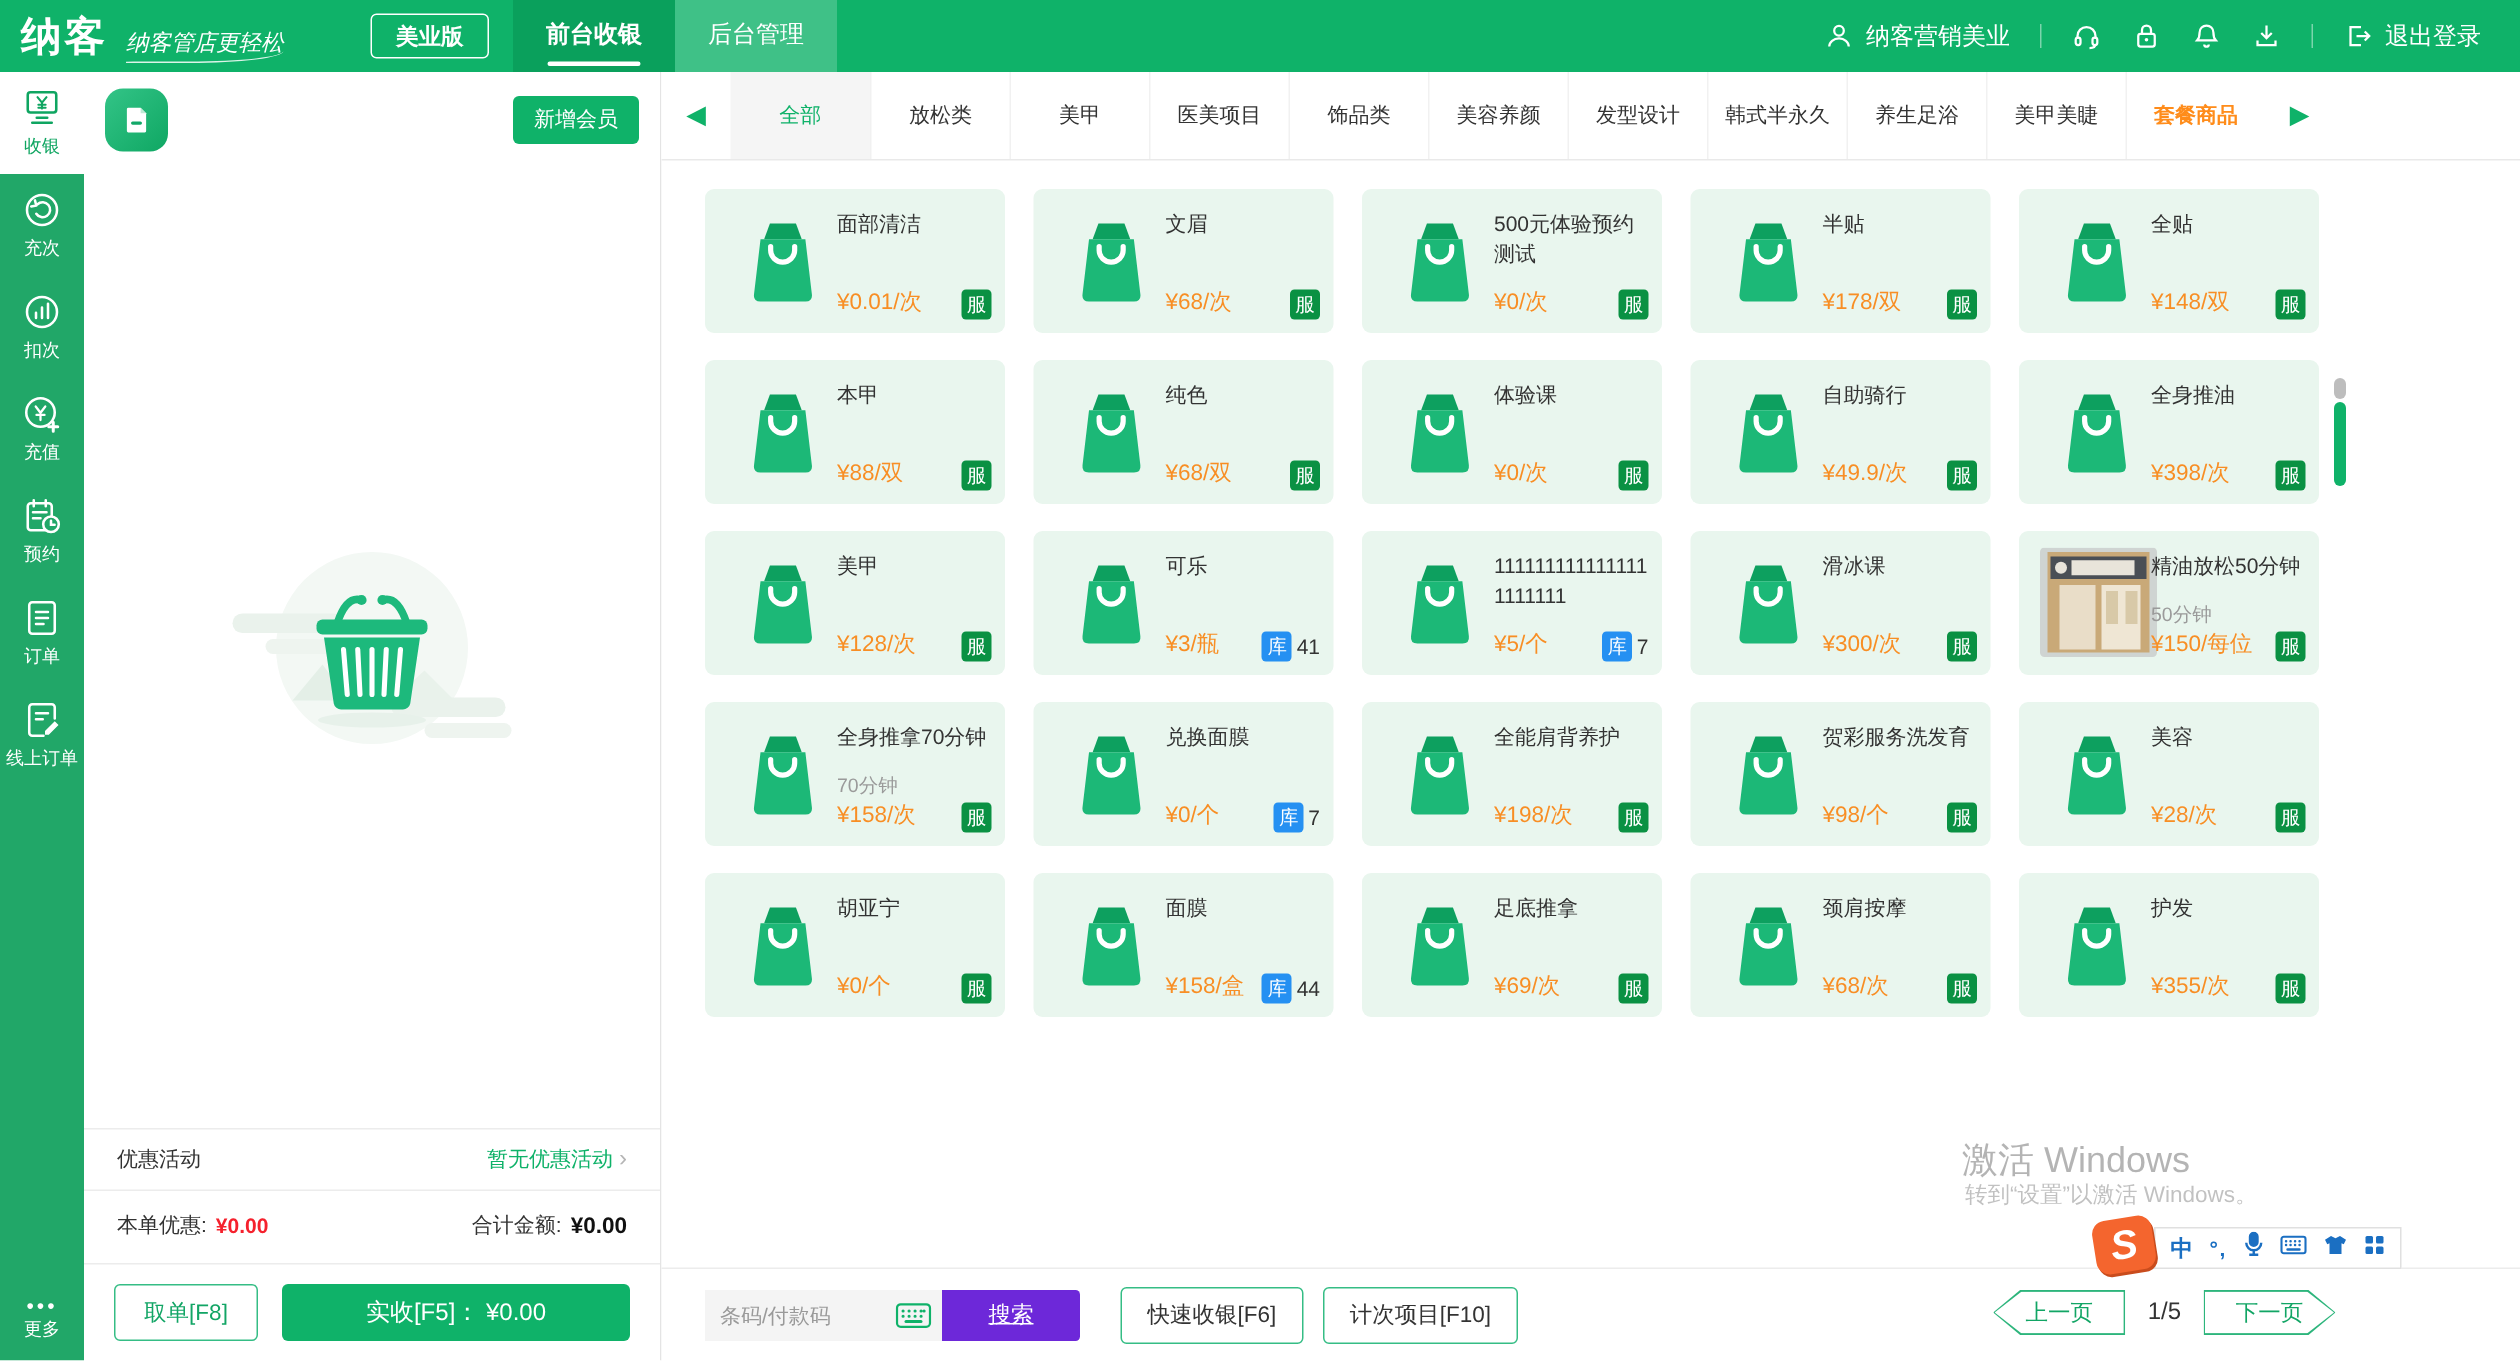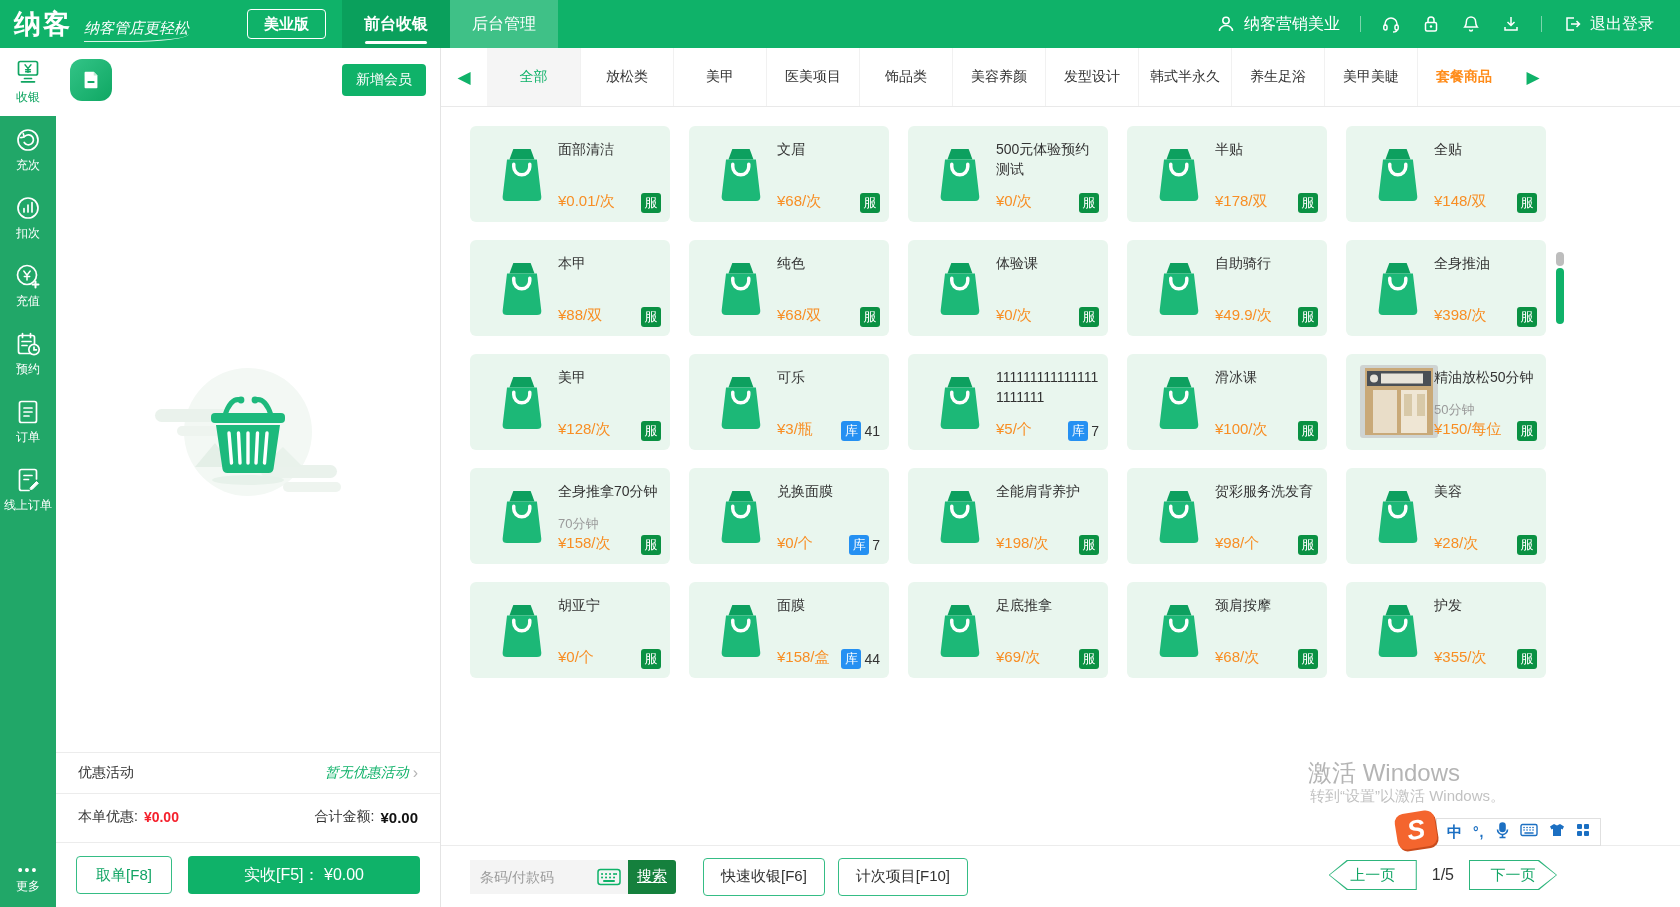--- a/index.html
+++ b/index.html
@@ -36,21 +36,21 @@
   
   .member-panel { width:385px; background:#fff; border-right:1px solid #e4e4e4; display:flex; flex-direction:column; }
   .member-header { height:64px; display:flex; align-items:center; padding:0 14px; }
   .member-icon { width:42px; height:42px; border-radius:12px; background:linear-gradient(135deg,#33c487,#0fa763); display:grid; place-items:center; margin-right:10px; flex:none; }
   .member-title { font-size:15px; font-weight:bold; color:#333; }
   .member-sub { font-size:12px; color:#9a9a9a; margin-top:4px; }
   .add-member { margin-left:auto; background:#0fb269; color:#fff; border:none; border-radius:4px; height:32px; padding:0 14px; font-size:14px; cursor:pointer; }
   .basket-area { flex:1; display:grid; place-items:center; }
   .promo-row { height:42px; border-top:1px solid #ececec; border-bottom:1px solid #ececec; display:flex; align-items:center; padding:0 22px; font-size:14px; color:#333; }
   .promo-right { margin-left:auto; display:flex; align-items:center; gap:4px; cursor:pointer; }
-  .promo-value { color:#0fb269;font-style:italic; }
+  .promo-value { color:#0fb269; }
   .promo-chevron { color:#b5b5b5; font-size:16px; }
   .totals { padding:8px 22px 10px 22px; font-size:14px; color:#333; }
   .totals-row { display:flex; justify-content:space-between; height:30px; align-items:center; }
   .t-muted { color:#666; }
   .t-red { color:#f5212d; font-weight:bold; }
   .t-strong { color:#111; font-weight:bold; font-size:15px; }
   .t-pair { display:flex; gap:6px; align-items:center; }
   .member-footer { border-top:1px solid #ececec; padding:13px 20px; display:flex; gap:16px; }
   .hold-btn { width:96px; height:38px; background:#fff; border:1px solid #35bd85; color:#12a565; border-radius:4px; font-size:15px; cursor:pointer; }
   .checkout-btn { flex:1; height:38px; background:#0fb269; color:#fff; border:none; border-radius:4px; font-size:16px; cursor:pointer; }
@@ -78,21 +78,21 @@
   .badge.service { background:#0a9143; }
   .badge.stock { background:#2590f2; }
   .stock-count { font-size:14px; color:#333; }
 
   .bottom-bar { height:62px; border-top:1px solid #ececec; display:flex; align-items:center; padding-left:29px; position:relative; }
   .search-group { display:flex; align-items:center; }
   .input-wrap { position:relative; }
   .search-input { width:158px; height:34px; background:#f4f4f4; border:none; outline:none; padding:0 36px 0 10px; font-size:14px; color:#333; }
   .search-input::placeholder { color:#9a9a9a; }
   .kb-icon { position:absolute; right:7px; top:7px; }
-  .search-btn { width:48px; height:34px; background:#15803d; color:#fff; border:none; font-size:15px; border-radius:0 3px 3px 0; cursor:pointer;text-decoration:underline; }
+  .search-btn { width:92px; height:34px; background:#6d28d9; color:#fff; border:none; font-size:15px; border-radius:0 3px 3px 0; cursor:pointer;text-decoration:underline; }
   .quick-btn { height:38px; padding:0 17px; background:#fff; border:1px solid #35bd85; border-radius:4px; font-size:15px; color:#333; cursor:pointer; }
   .quick-btn.first { margin-left:27px; }
   .quick-btn + .quick-btn { margin-left:13px; }
   .pagination { position:absolute; right:123px; top:14px; display:flex; align-items:center; gap:15px; }
   .page-btn { position:relative; width:88px; height:30px; cursor:pointer; }
   .page-btn .shape { position:absolute; inset:0; background:#2db57c; }
   .page-btn .shape-in { position:absolute; inset:1px; background:#fff; }
   .page-btn.prev .shape, .page-btn.prev .shape-in { clip-path:polygon(0 50%,18px 0,100% 0,100% 100%,18px 100%); }
   .page-btn.next .shape, .page-btn.next .shape-in { clip-path:polygon(100% 50%,calc(100% - 18px) 0,0 0,0 100%,calc(100% - 18px) 100%); }
   .page-btn .lbl { position:absolute; inset:0; display:grid; place-items:center; color:#12a565; font-size:15px; z-index:1; }
@@ -579,21 +579,21 @@
     <span class="card-icon">
       <svg width="54" height="58" viewBox="0 0 56 60">
         <path d="M16 15 L20 4 L38 4 L42 15 Z" fill="#0da05f"></path>
         <path d="M13.5 15 h31 l4.5 38 q.6 5 -4.4 5 h-31.2 q-5 0 -4.4 -5 Z" fill="#1cb877"></path>
         <path d="M20.5 20 v2.5 a8.3 8.3 0 0 0 16.6 0 V20" fill="none" stroke="#fff" stroke-width="3.6" stroke-linecap="round"></path>
       </svg>
     </span>
 
     <span class="card-name">滑冰课</span>
 
-    <span class="card-price">¥100/次</span>
+    <span class="card-price">¥300/次</span>
     <span class="badge-wrap">
       <span class="badge service">服</span>
 
     </span>
   </div>
 
   <div class="card">
 
     <span class="card-photo">
       <svg width="78" height="73" viewBox="0 0 78 73">

